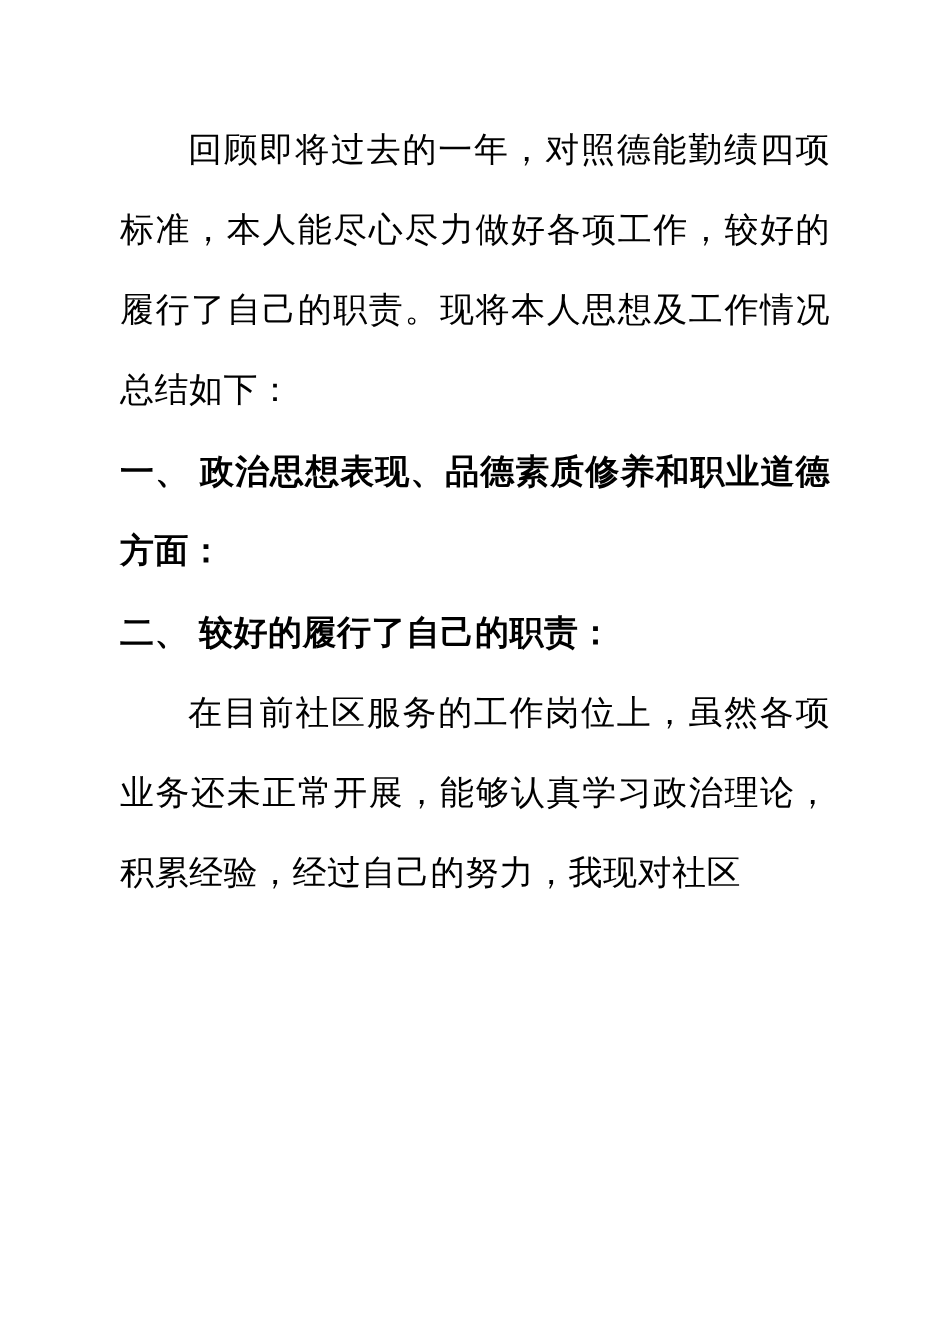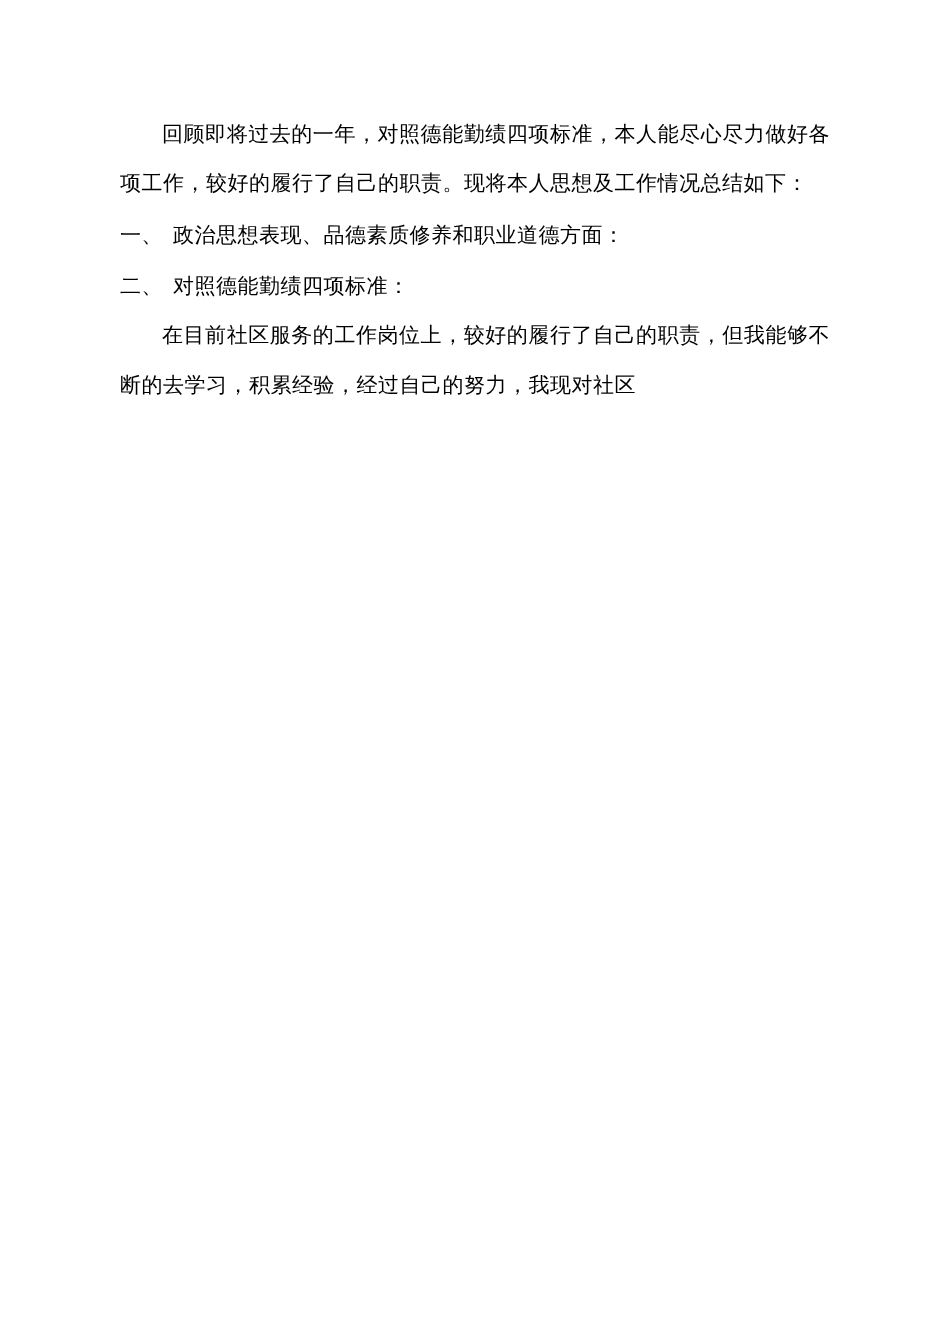--- a/index.html
+++ b/index.html
@@ -16,34 +16,34 @@
     overflow: hidden;
   }
   .page {
     box-sizing: border-box;
     width: 950px;
     height: 1344px;
     padding: 110px 120px 40px 120px;
     background: #ffffff;
   }
   .doc-body {
-    font-size: 21px;
+    font-size: 34px;
     line-height: 2.35;
     text-align: justify;
     text-justify: inter-ideograph;
     letter-spacing: 0.5px;
   }
   p {
     margin: 0 0 0 0;
   }
   .para {
     text-indent: 2em;
   }
   .heading {
-    font-weight: normal;
+    font-weight: bold;
     text-indent: 0;
     margin-top: 2px;
   }
   .heading .num {
     margin-right: 10px;
   }
 </style>
 </head>
 <body>
 
@@ -51,19 +51,19 @@
   <div class="doc-body">
 
     <p class="para">回顾即将过去的一年，对照德能勤绩四项标准，本人能尽心尽力做好各项工作，较好的履行了自己的职责。现将本人思想及工作情况总结如下：</p>
 
     <p class="heading">
       <span class="num">一、</span><span>政治思想表现、品德素质修养和职业道德方面：</span>
     </p>
 
 
     <p class="heading">
-      <span class="num">二、</span><span>对照德能勤绩四项标准：</span>
+      <span class="num">二、</span><span>较好的履行了自己的职责：</span>
     </p>
 
-    <p class="para">在目前社区服务的工作岗位上，较好的履行了自己的职责，但我能够不断的去学习，积累经验，经过自己的努力，我现对社区</p>
+    <p class="para">在目前社区服务的工作岗位上，虽然各项业务还未正常开展，能够认真学习政治理论，积累经验，经过自己的努力，我现对社区</p>
 
   </div>
 </div>
 
 </body></html>

